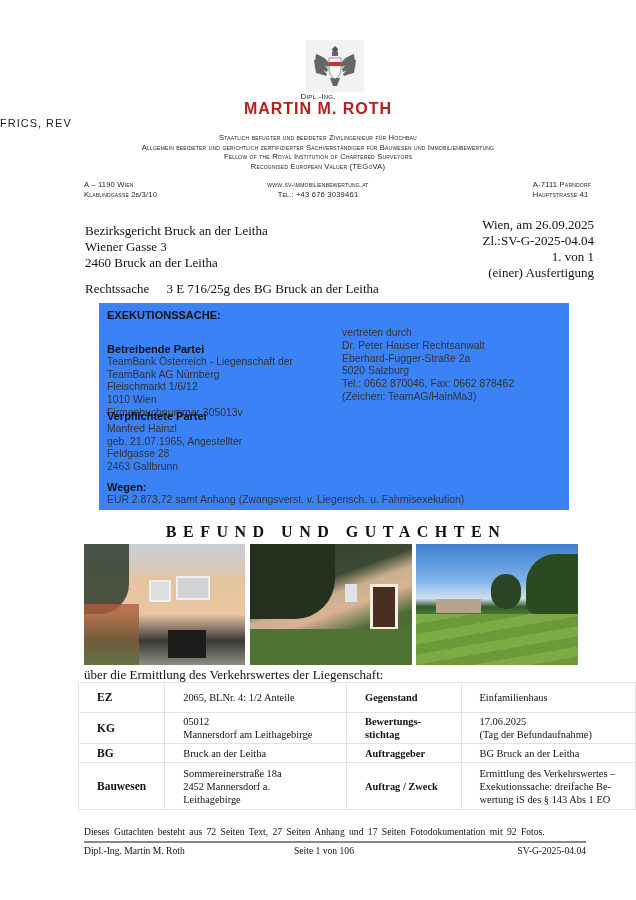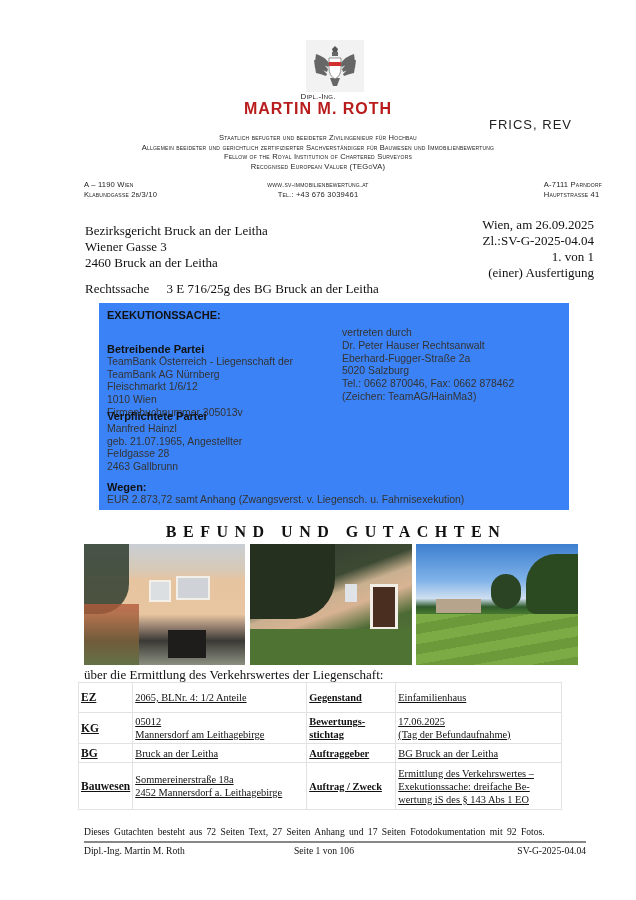--- a/index.html
+++ b/index.html
@@ -2,47 +2,47 @@
 <html><head>
 <meta charset="utf-8">
 <style>
   html, body { margin:0; padding:0; background:#ffffff; }
   body { width:636px; height:900px; position:relative; overflow:hidden; font-family:"Liberation Serif", serif; color:#111; }
   .abs { position:absolute; }
   .sc { font-family:Liberation Sans, sans-serif; font-variant:small-caps; letter-spacing:0.2px; color:#222; }
   #logo { left:306px; top:40px; width:58px; height:52px; background:#f2f2f2; }
   #dipl { left:0; width:636px; top:92px; text-align:center; font-size:8px; }
   #name { left:0; width:636px; top:100px; text-align:center; font-family:"Liberation Sans", sans-serif; font-weight:bold; font-size:16px; letter-spacing:1px; color:#b91c1c; }
-  #fric { left:0; width:572px; top:117px; text-align:right; font-size:13px; letter-spacing:1px; }
+  #fric { left:0; width:572px; top:117px; text-align:left; font-size:11px; letter-spacing:1px; }
   #quals { left:0; width:636px; top:133px; text-align:center; font-size:7.6px; line-height:9.5px; }
   .hdrline { font-size:7.6px; line-height:10px; }
   #hl { left:84px; top:180px; }
   #hc { left:0; width:636px; top:180px; text-align:center; }
-  #hr { right:34px; top:180px; text-align:left; }
+  #hr { right:45px; top:180px; text-align:left; }
   .serif13 { font-size:13px; line-height:16px; }
   #court { left:85px; top:223px; }
   #dateblk { right:42px; top:217px; text-align:right; }
   #rechts { left:85px; top:281px; font-size:13px; }
   #rechts .lbl { margin-right:14px; }
   #exebox { left:99px; top:303px; width:470px; height:207px; background:#3b82f6; font-family:"Liberation Sans", sans-serif; font-size:10.4px; line-height:12.8px; color:#333; }
   #exebox .b { font-weight:bold; color:#111; font-size:11px; }
   #exe-title { position:absolute; left:8px; top:6px; }
   #creditor { position:absolute; left:8px; top:40px; width:230px; }
   #rep { position:absolute; left:243px; top:24px; width:225px; }
   #debtor { position:absolute; left:8px; top:107px; }
   #wegen { position:absolute; left:8px; top:178px; }
   #bg-title { left:0; width:672px; top:523px; text-align:center; font-weight:bold; font-size:16px; letter-spacing:6.5px; }
   .photo { top:544px; height:121px; overflow:hidden; }
   #ph1 { left:84px; width:161px; background:linear-gradient(180deg,#c9ced5 0%,#d8c9b5 22%,#e7c4a0 30%,#e8c6a2 58%,#8a7769 70%,#3b3a36 80%,#8b8f80 100%); }
   #ph2 { left:250px; width:162px; background:linear-gradient(160deg,#2f3a2e 0%,#3d4a33 35%,#c9b090 45%,#d8b393 55%,#4c6a34 70%,#5a7d3b 100%); }
   #ph3 { left:416px; width:162px; background:linear-gradient(180deg,#3d7fd0 0%,#7fb2e8 30%,#cfdff0 45%,#2f5a2a 52%,#5c8e35 62%,#7aa843 100%); }
   .photo .shape { position:absolute; }
   #intro { left:84px; top:667px; font-size:13px; }
   #info { left:78px; top:682px; border-collapse:collapse; font-size:10.4px; line-height:13px; }
-  #info td { border:1px solid #e2e2e2; padding:2px 2px; vertical-align:middle;text-decoration:underline; }
+  #info td { border:1px solid #e2e2e2; padding:2px 18px; vertical-align:middle; }
   #info td.h { font-weight:bold; }
   #info td.h1 { width:47px; font-size:11.5px; }
   #info td.v1 { width:169px; }
   #info td.h2 { width:84px; }
   #info td.v2 { width:161px; }
   #info td.just { text-align:justify; }
   #note { left:84px; top:826px; font-size:9.6px; word-spacing:2px; }
   #footline { left:84px; top:841px; width:502px; height:2px; background:#888; }
   #foot { left:84px; top:845px; width:502px; font-size:9.6px; }
   #foot span { position:absolute; top:0; white-space:nowrap; }

